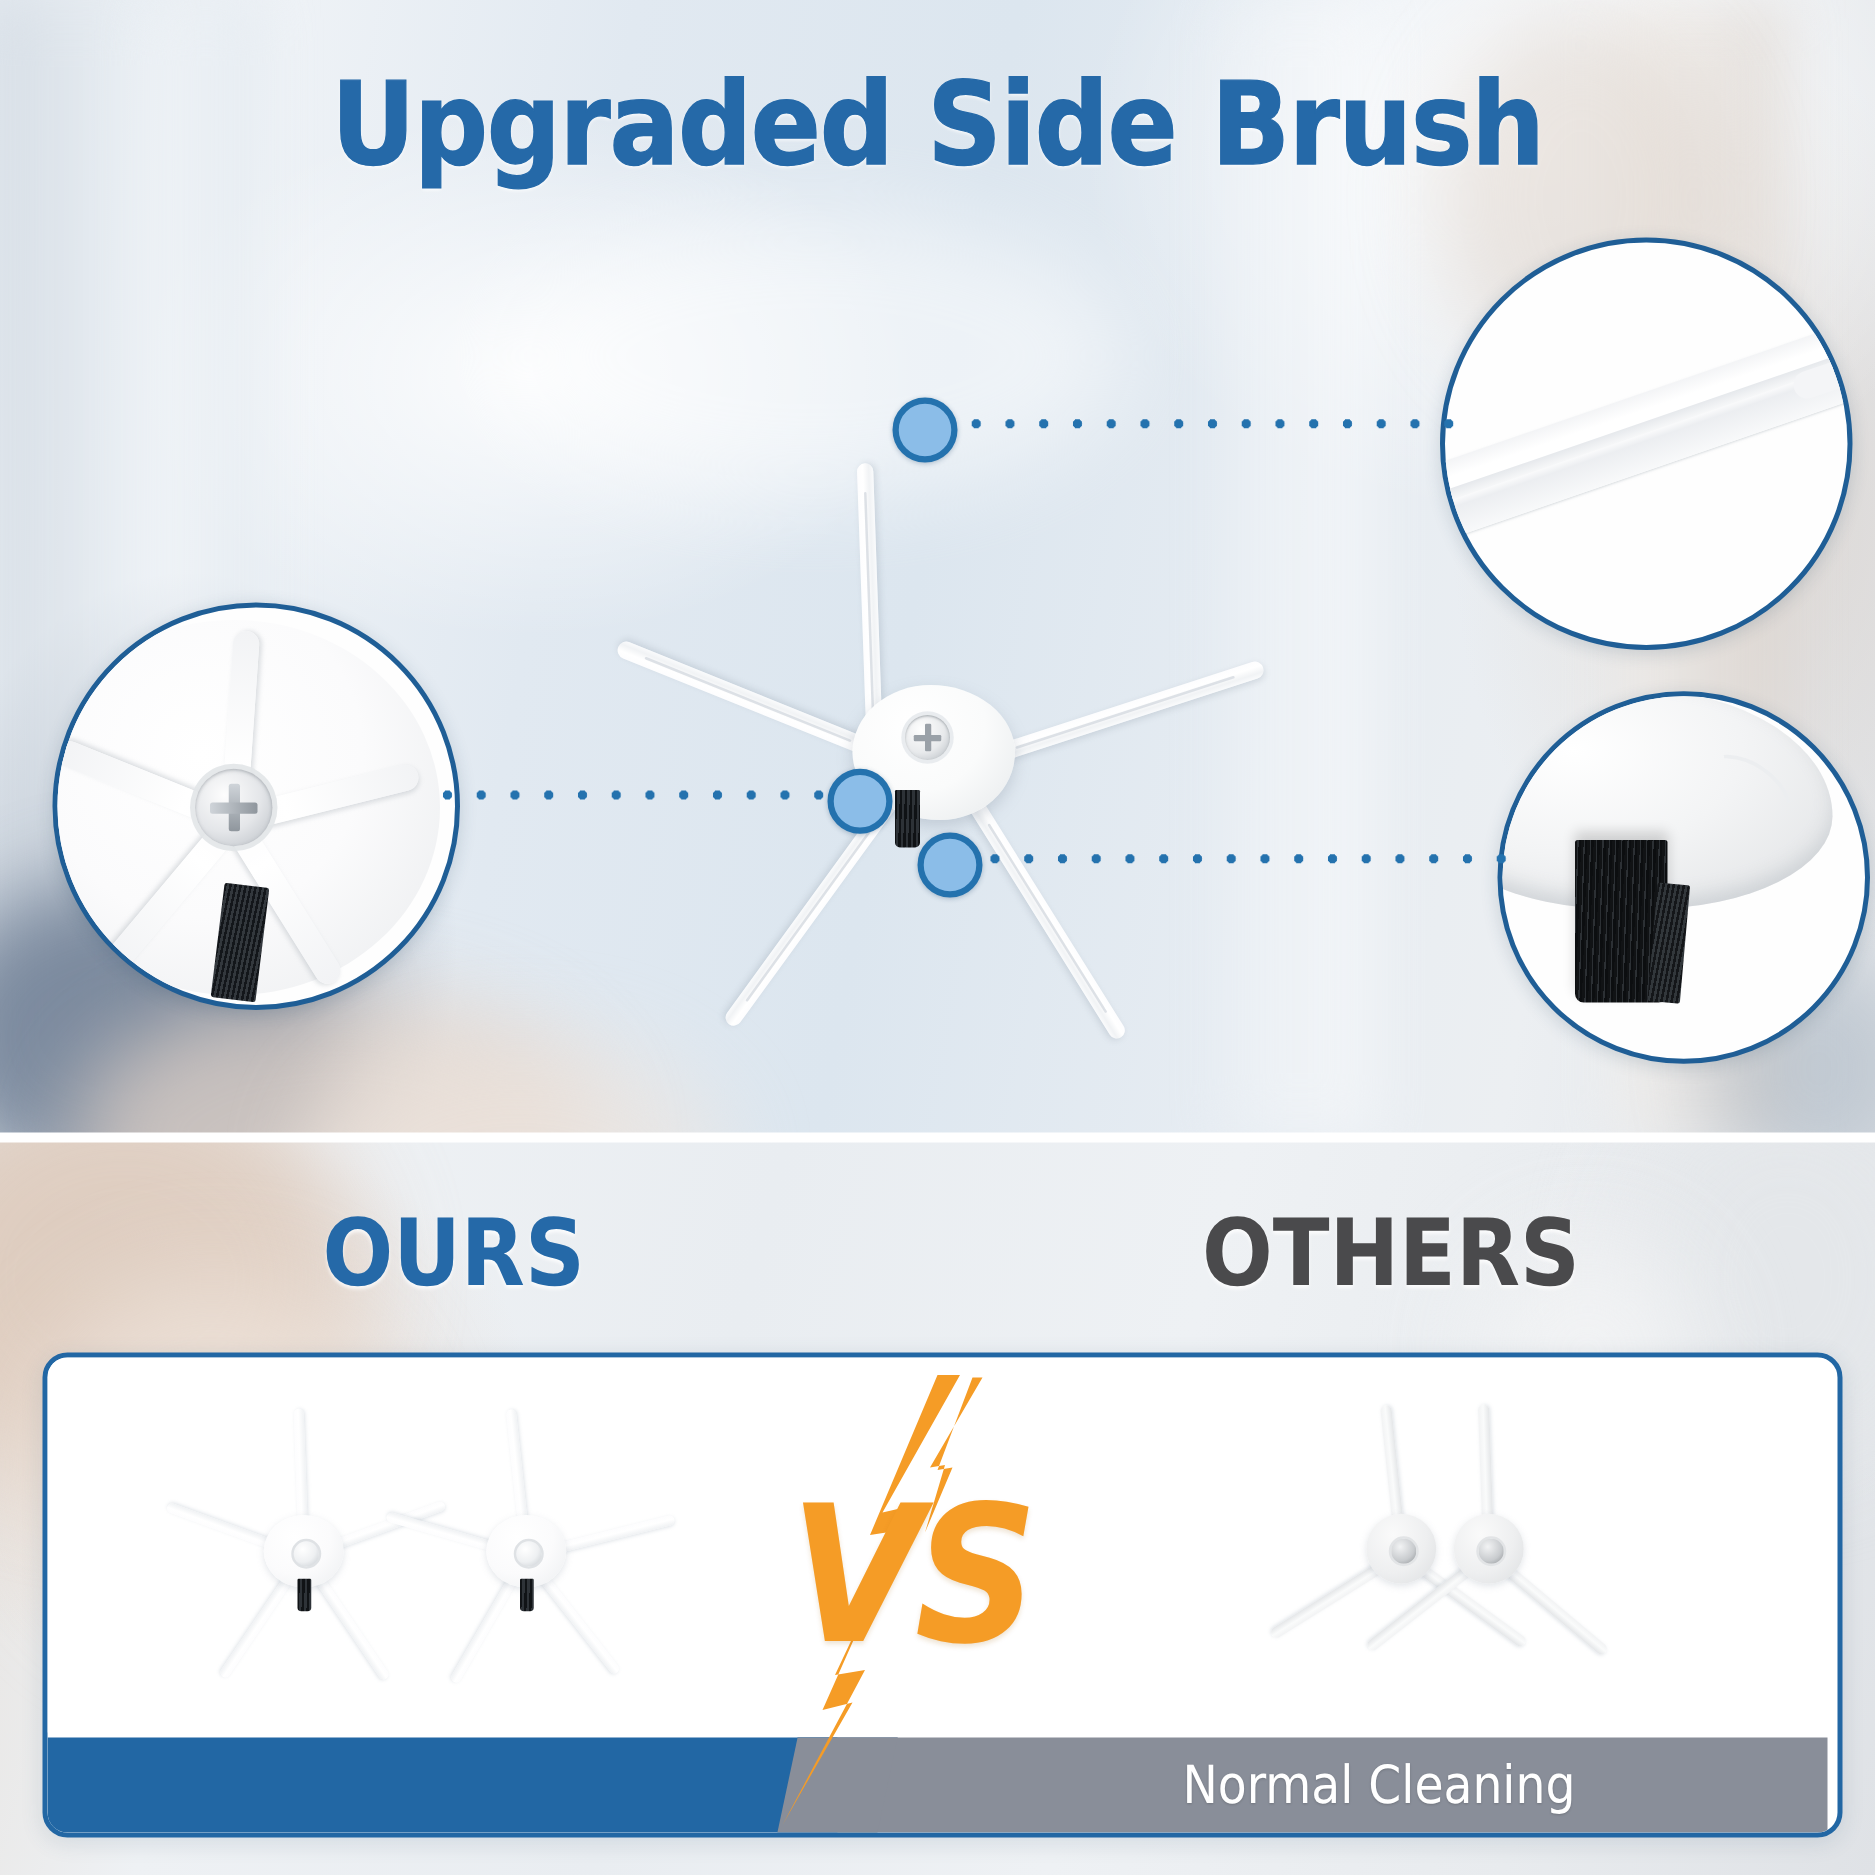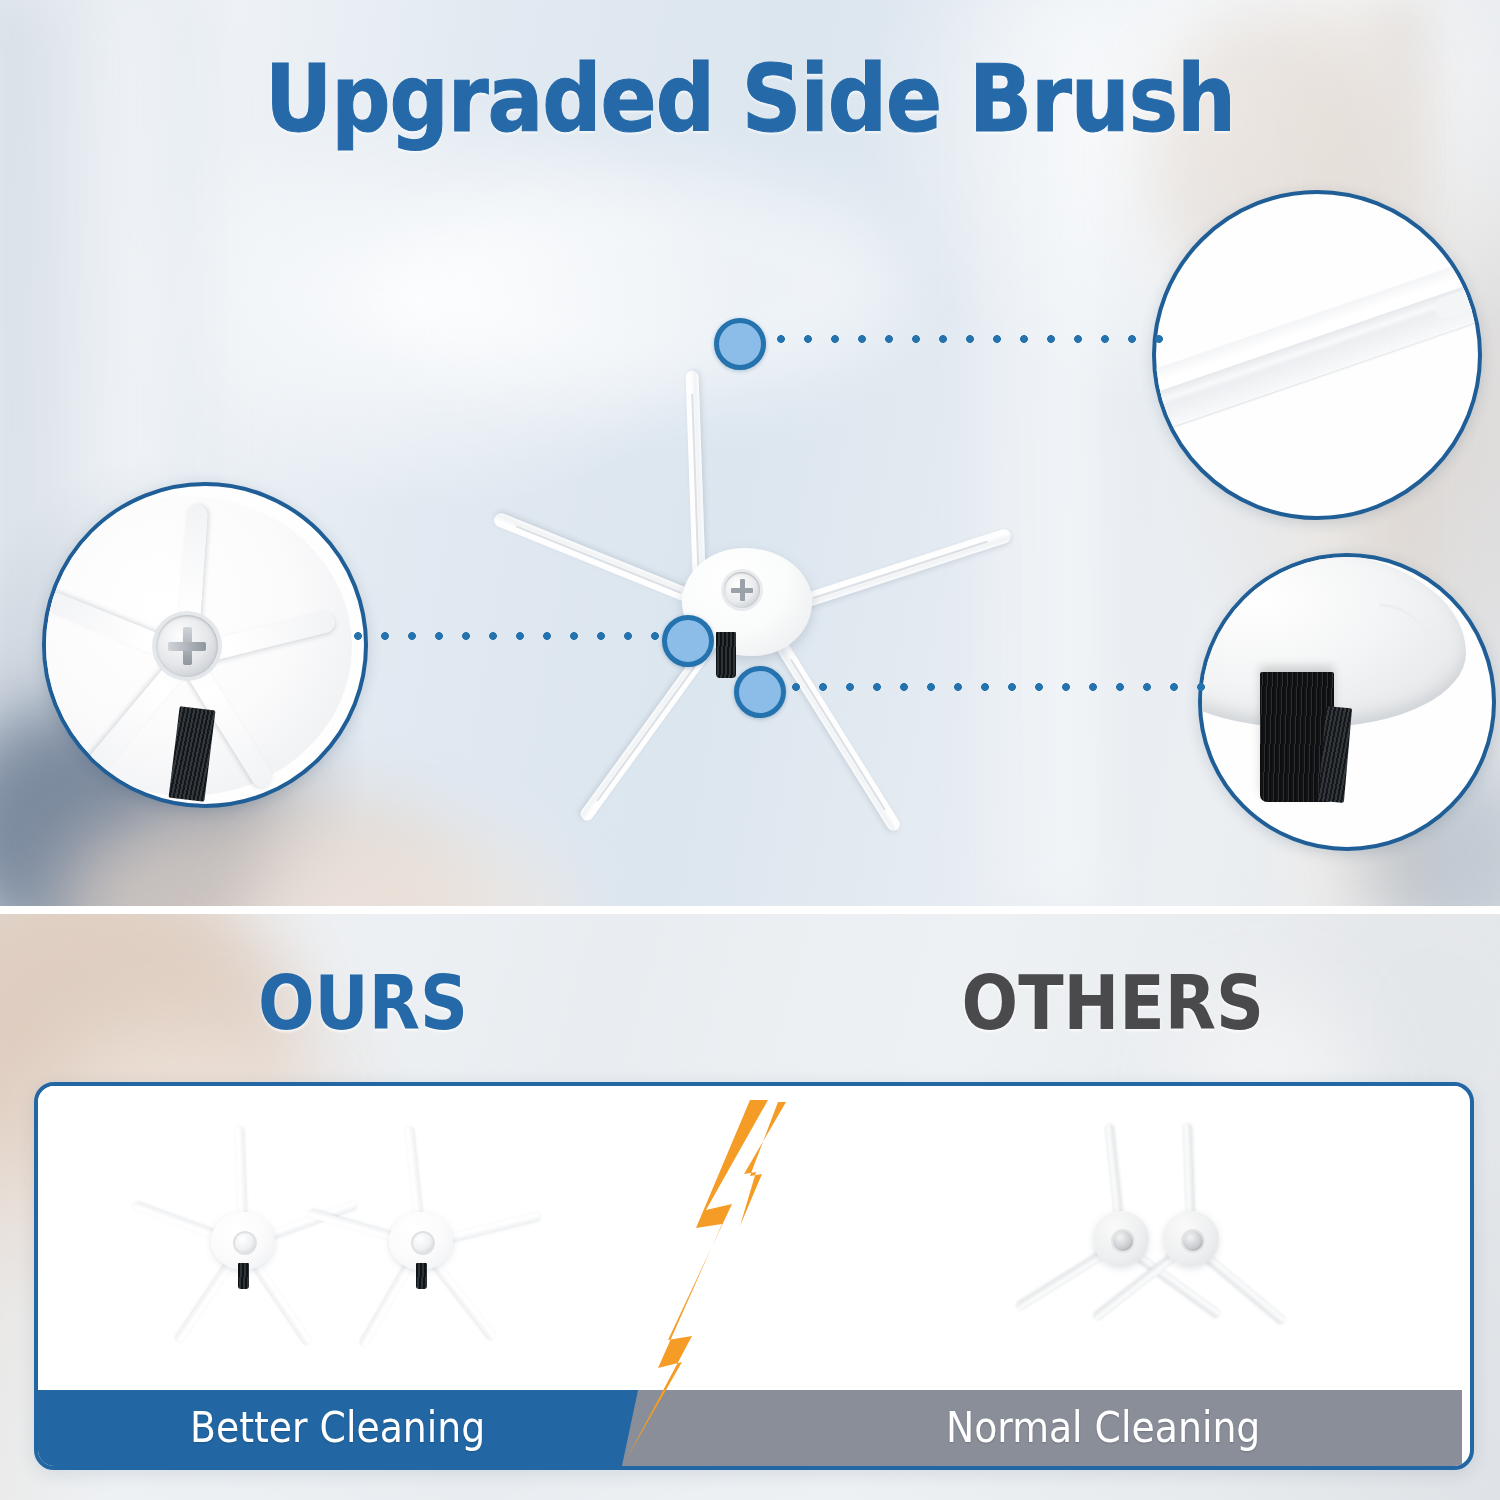--- a/index.html
+++ b/index.html
@@ -400,23 +400,23 @@
         <div class="marm" style="width:122px;height:9px;transform:rotate(142deg);"></div>
         <div class="marm" style="width:122px;height:9px;transform:rotate(40deg);"></div>
         <div class="mhub"></div>
         <div class="mscrew"></div>
       </div>
 
     </div>
 
     <div id="bar-blue"></div>
     <div id="bar-gray"></div>
-    <div class="bar-text" id="txt-better">Better Cleaning</div>
     <div class="bar-text" id="txt-normal">Normal Cleaning</div>
   </div>
 
   <svg id="bolt" viewBox="0 0 220 360">
     <polygon points="150,0 96,128 122,124 58,268 82,262 26,360 92,236 68,240 132,104 106,110 168,0" fill="#F59C26"></polygon>
     <polygon points="178,2 150,76 162,74 140,126 156,72 144,74 186,2" fill="#F59C26"></polygon>
   </svg>
 
+  <div id="vs">VS</div>
 
 </div>
 
 </body></html>

